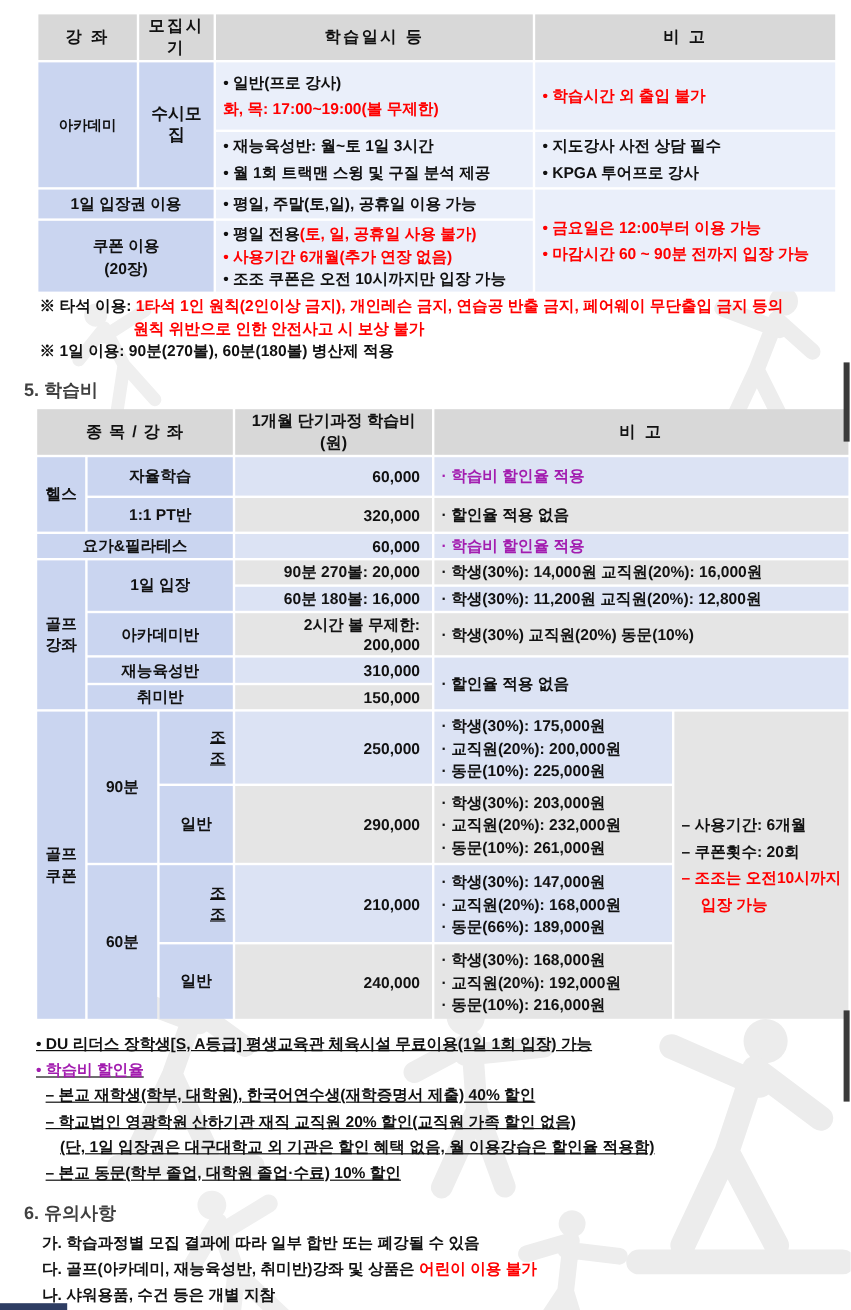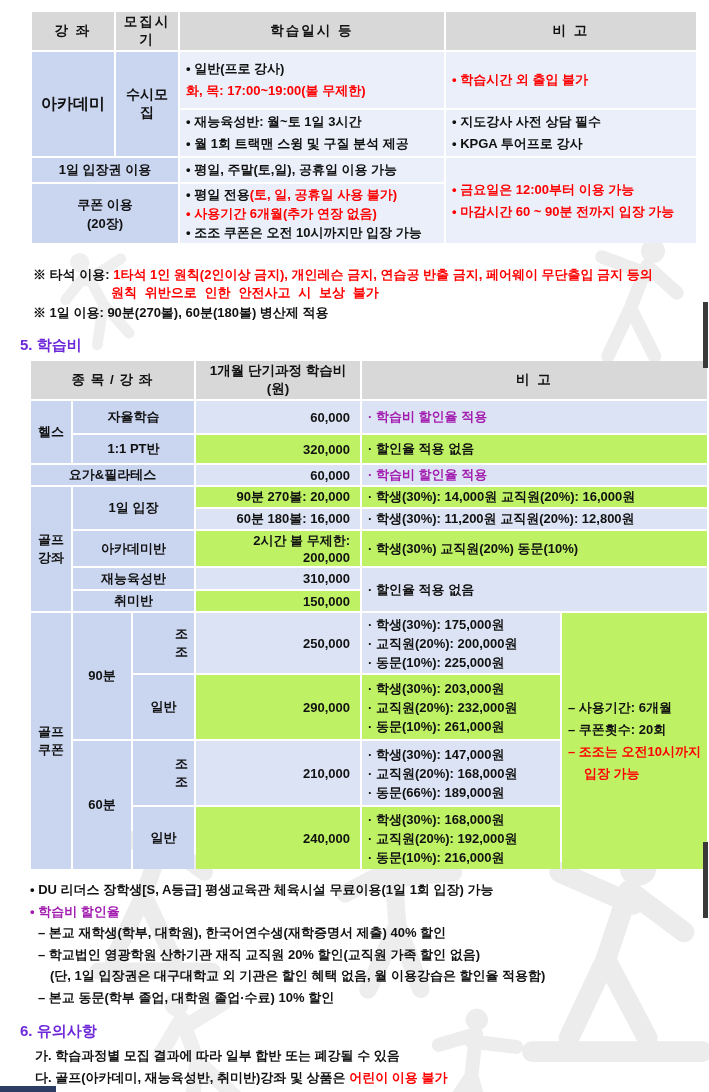--- a/index.html
+++ b/index.html
@@ -6,34 +6,34 @@
   .page{width:709px;height:1092px;background:#fff;position:relative;overflow:hidden;
         font-family:"Liberation Sans",sans-serif;font-weight:bold;color:#111;}
   .wm-layer{position:absolute;inset:0;z-index:1;}
   .content{position:relative;z-index:2;}
   table{border-collapse:separate;border-spacing:2px;table-layout:fixed;}
   td,th{padding:1px 6px;overflow:hidden;}
   .hdr{background:#d8d8d8;text-align:center;font-size:13.5px;letter-spacing:2px;}
   .lbl{background:#cad5f0;text-align:center;font-size:13px;}
   .cell{background:#eaeffa;text-align:left;font-size:13px;}
   .d0{background:#dce3f4;}
-  .d1{background:#bef264;}
+  .d1{background:#e5e5e5;}
   .price{text-align:right;font-size:13px;padding-right:10px;padding-left:16px;}
   .note{text-align:left;font-size:13px;}
   .t1{margin:10px 0 0 30px;}
   .t2{margin:4px 0 0 29px;}
   .red{color:#ff0000;}
   .blue{color:#a21caf;}
-  .u{padding-left:42px;}
+  .u{text-decoration:underline;padding-left:42px;}
   .ln{line-height:22px;white-space:nowrap;}
   .ln-s{line-height:19px;white-space:nowrap;}
-  .footnotes{margin:20px 0 0 33px;font-size:13px;line-height:19px;}
-  .fn-indent{padding-left:78px;font-family:Liberation Mono, monospace;}
-  .sec-title{color:#6d28d9;font-size:15px;margin:14px 0 4px 20px;}
-  .notes{margin:8px 16px 0 30px;font-size:13px;line-height:21.5px;}
+  .footnotes{margin:0 0 0 33px;font-size:13px;line-height:19px;}
+  .fn-indent{padding-left:78px;}
+  .sec-title{color:#404040;font-size:15px;margin:14px 0 4px 20px;}
+  .notes{margin:8px 16px 0 30px;font-size:13px;line-height:21.5px;text-decoration:underline;}
   .notes .ind1{padding-left:8px;}
   .notes .ind2{padding-left:20px;}
   .sec6{margin:4px 0 0 35px;font-size:13px;line-height:21.5px;}
   .side{vertical-align:middle;}
   .side .ind{padding-left:16px;}
   .edge-mark{position:absolute;width:5px;background:#3a3a3a;right:1px;z-index:3;}
   .corner-bar{position:absolute;left:0;bottom:0;width:56px;height:6px;background:#2e3d63;z-index:3;}
   .wm{position:absolute;}
 </style>
 </head>
@@ -86,21 +86,21 @@
           <col style="width:250px">
         </colgroup>
       <tbody>
           <tr>
         <th class="hdr" style="height:30px">강  좌</th>
         <th class="hdr">모집시기</th>
         <th class="hdr">학습일시 등</th>
         <th class="hdr">비  고</th>
       </tr>
       <tr>
-        <td class="lbl" rowspan="2" style="font-size:16px">아카데미</td>
+        <td class="lbl" rowspan="2" style="font-size:12px">아카데미</td>
         <td class="lbl" rowspan="2" style="font-size:14px">수시모집</td>
         <td class="cell" style="height:54px">
           <div class="ln">• 일반(프로 강사)</div>
           <div class="ln red">화, 목: 17:00~19:00(볼 무제한)</div>
         </td>
         <td class="cell">
           <div class="ln red">• 학습시간 외 출입 불가</div>
         </td>
       </tr>
       <tr>

